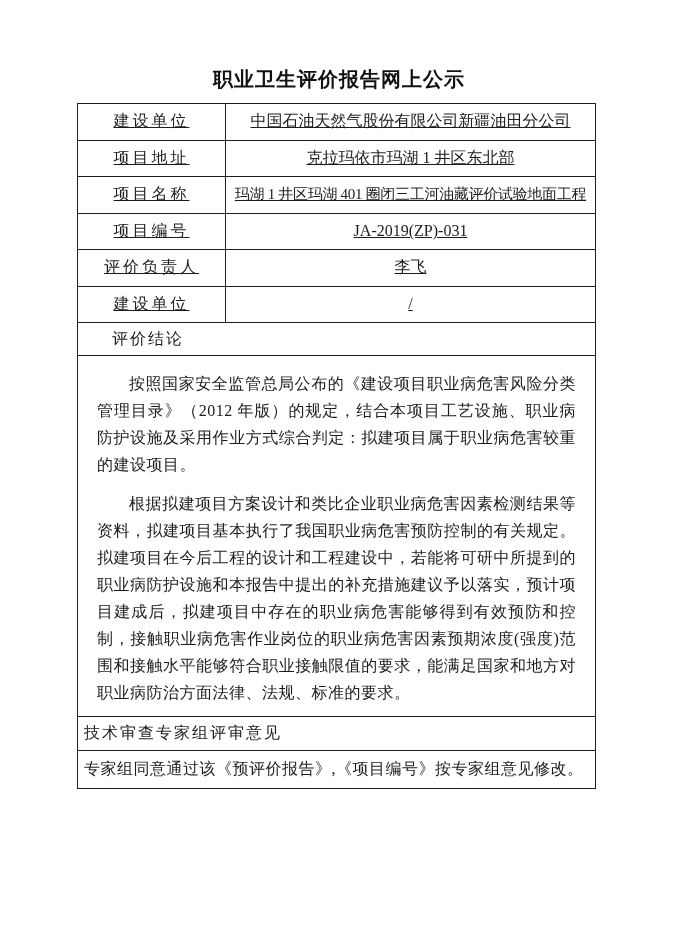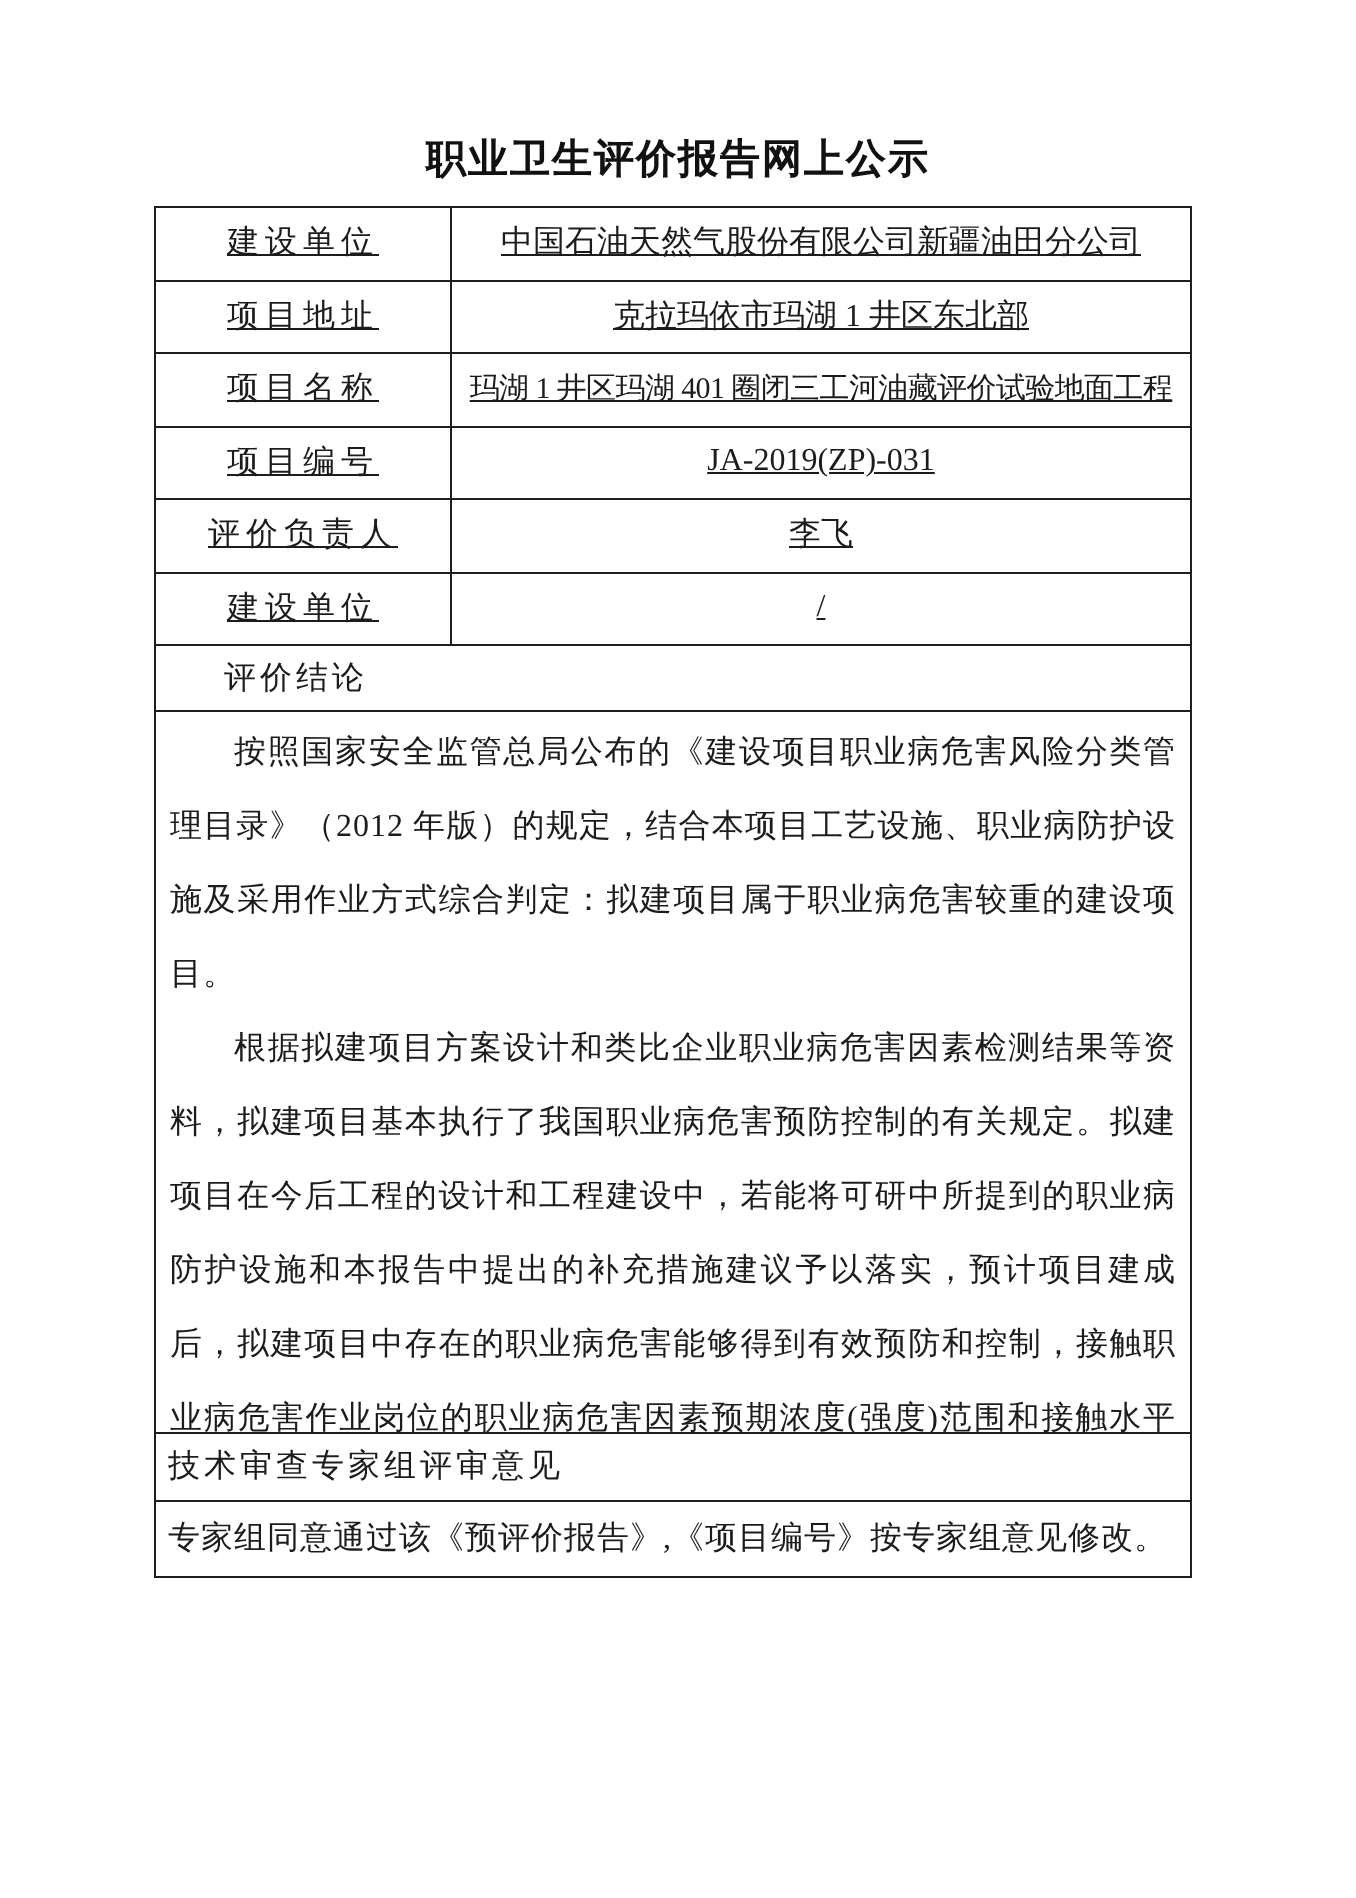--- a/index.html
+++ b/index.html
@@ -75,24 +75,24 @@
     letter-spacing: 2px;
   }
   .para-row {
     height: 361px;
     box-sizing: border-box;
     border-bottom: 1px solid #1f1f1f;
     padding: 2px 7px 0 7px;
     overflow: hidden;
   }
   .para-row p {
-    margin: 0;
+    margin: 12px;
     text-indent: 2em;
     text-align: justify;
-    line-height: 37px;
+    line-height: 27px;
     letter-spacing: 0.5px;
   }
   .header-row {
     height: 34px;
     box-sizing: border-box;
     border-bottom: 1px solid #1f1f1f;
     display: flex;
     align-items: center;
     padding-left: 6px;
     letter-spacing: 2px;

